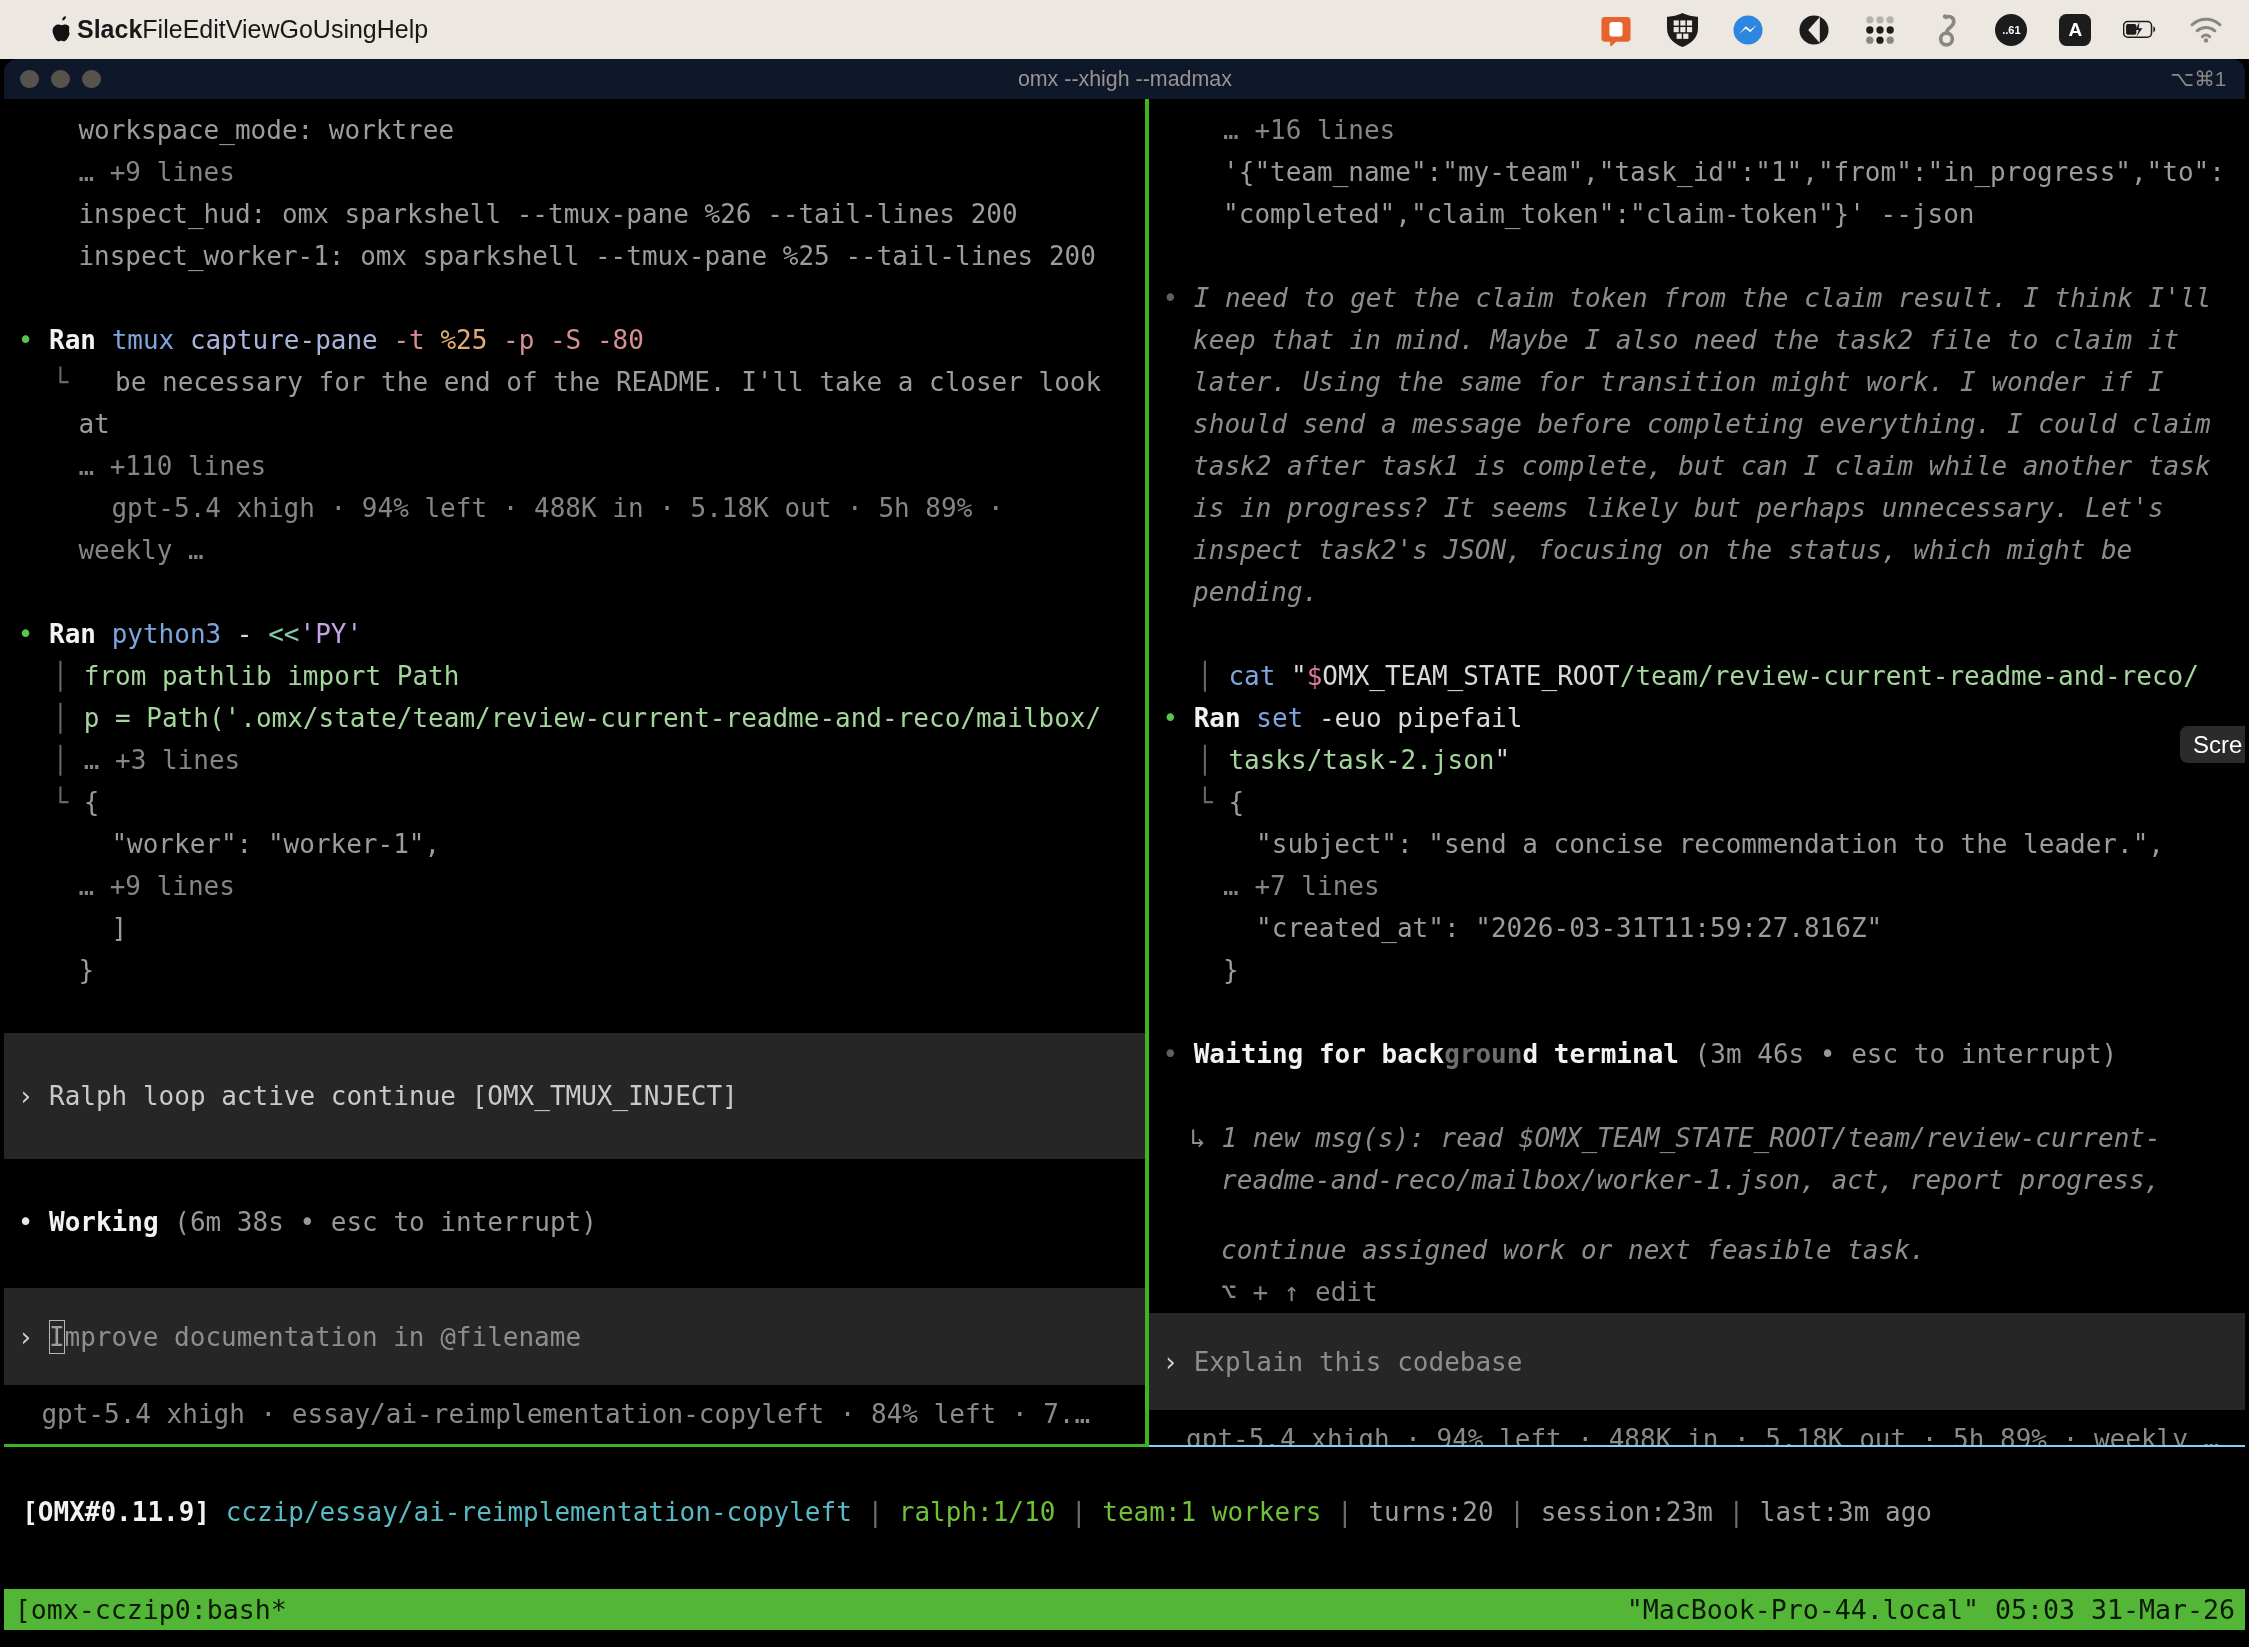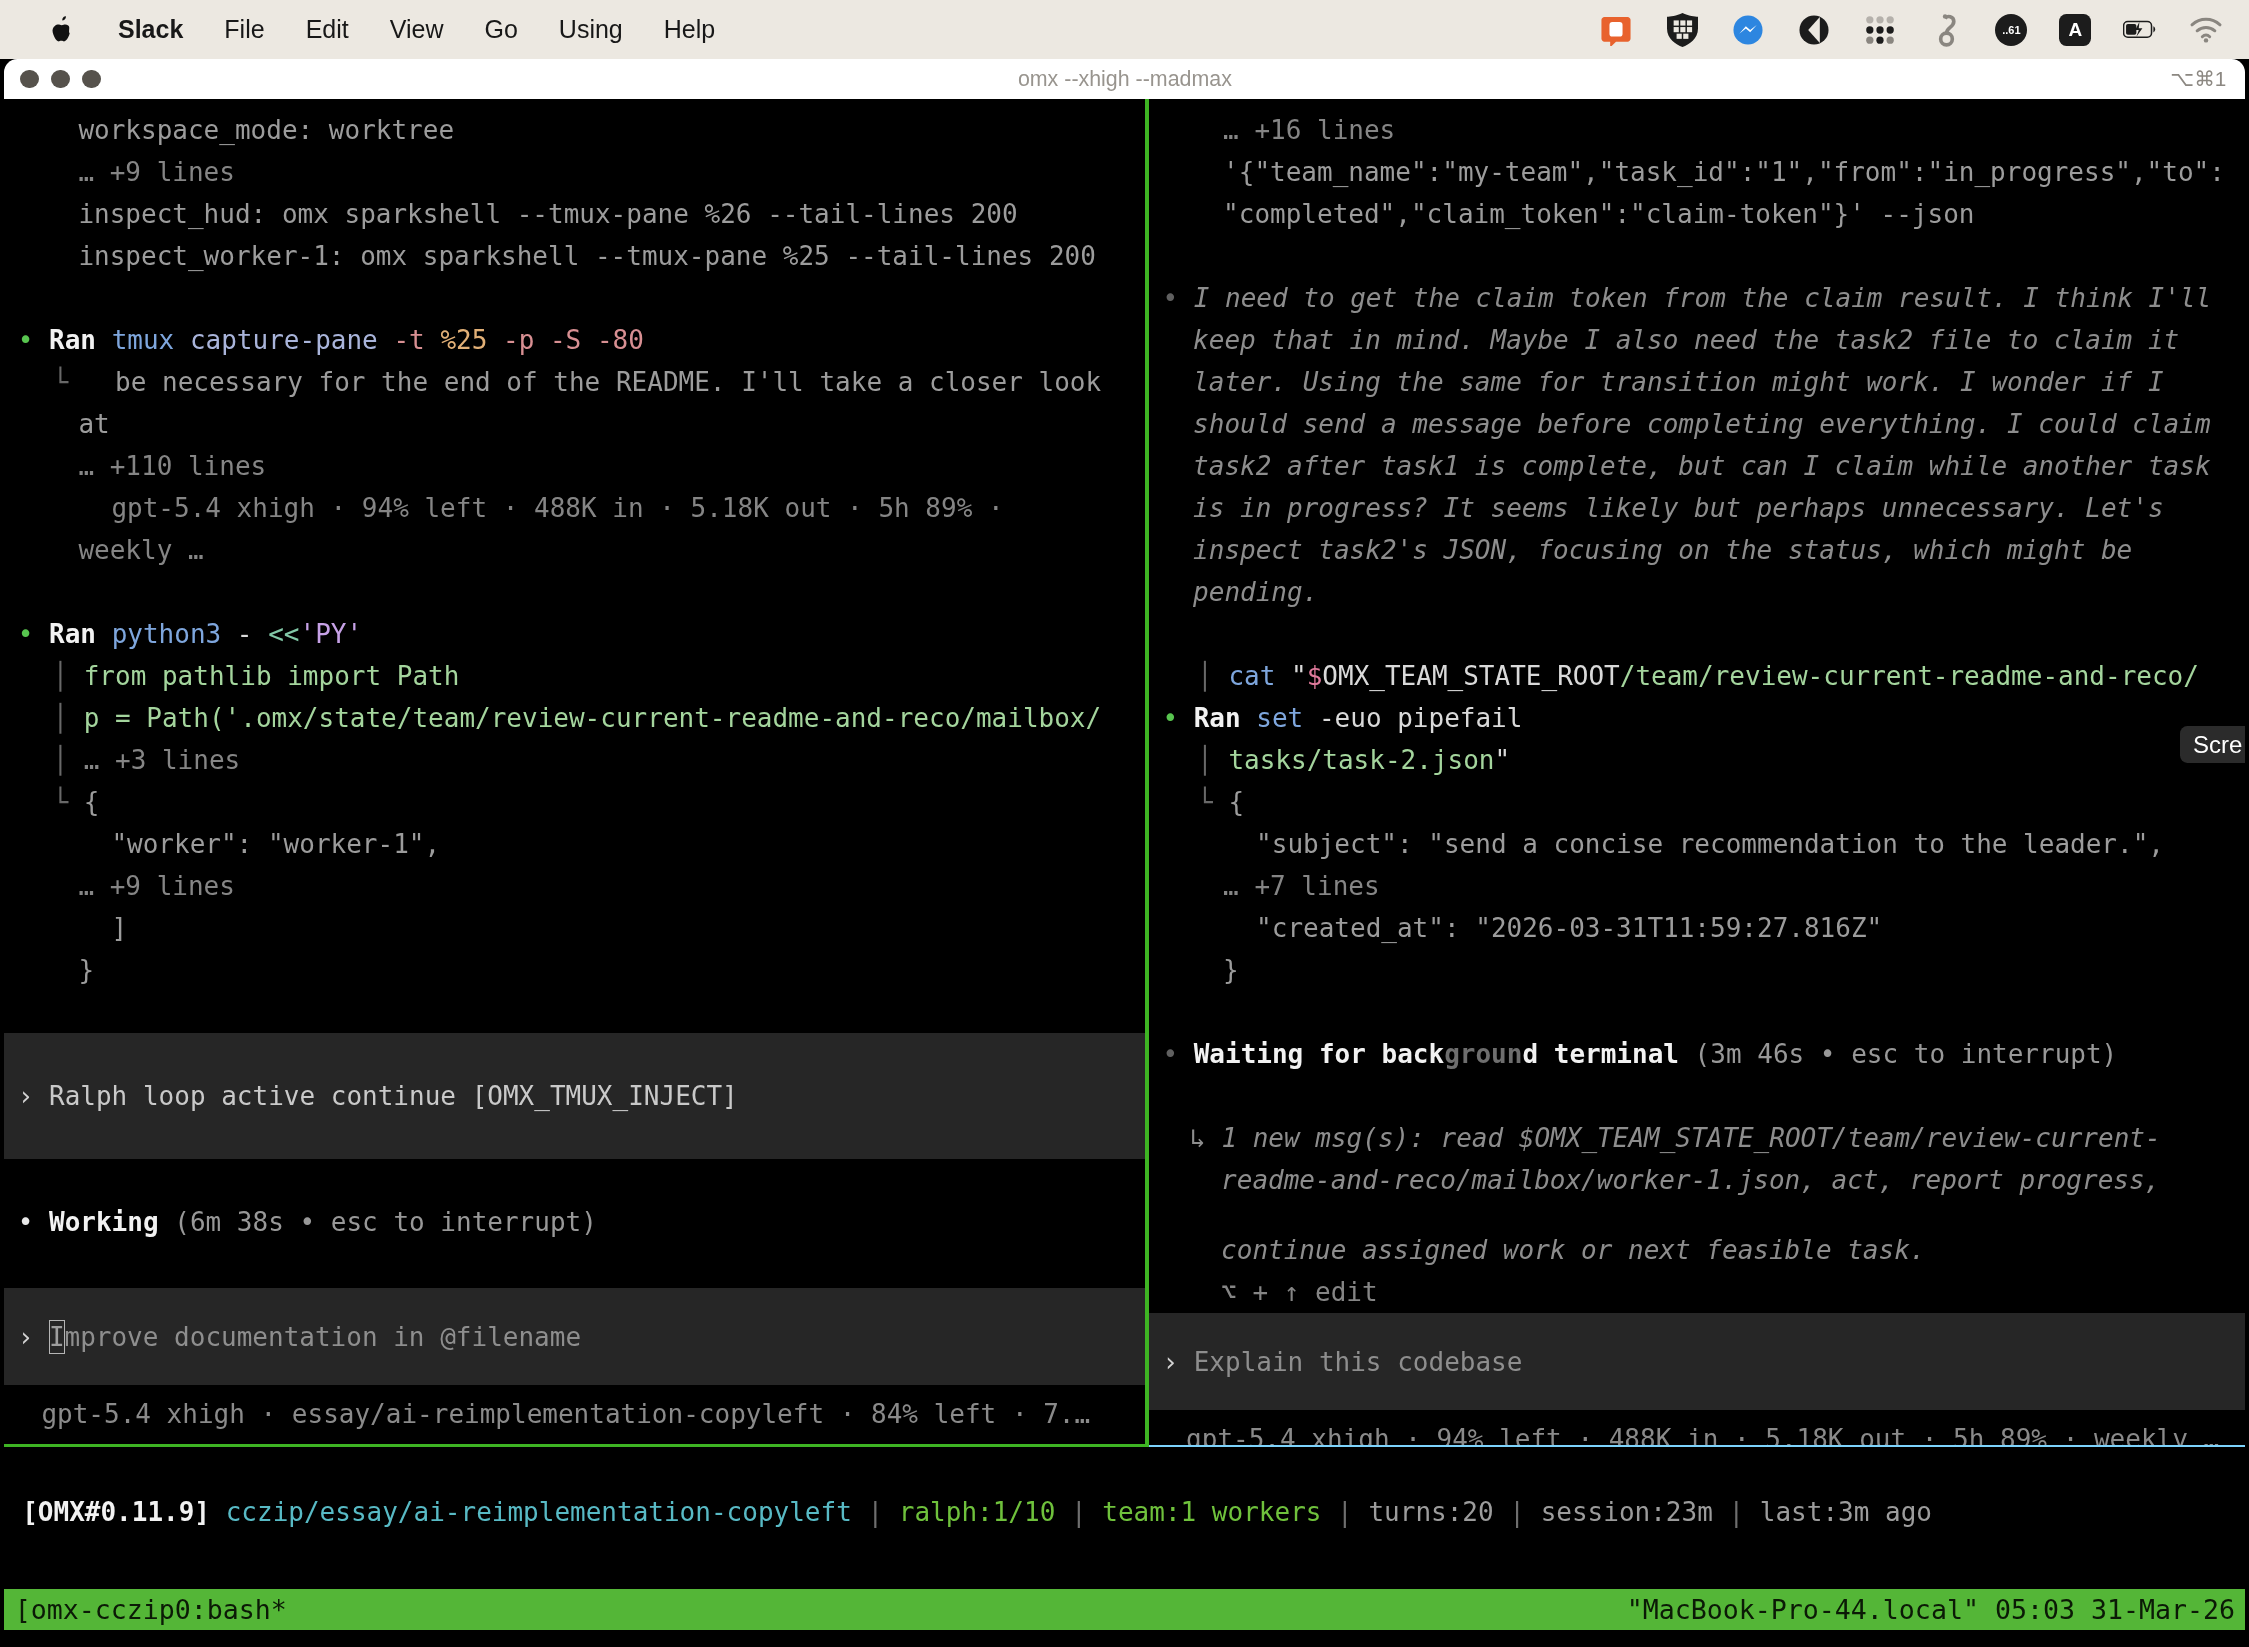--- a/index.html
+++ b/index.html
@@ -1,30 +1,30 @@
 <!DOCTYPE html>
 <html style="font-size:11.8px"><head>
 <meta charset="utf-8">
 <style>
   html,body{margin:0;padding:0;background:#000;}
   body{width:2250px;height:1648px;position:relative;overflow:hidden;font-family:"DejaVu Sans Mono",monospace;}
 
   
   .menubar{position:absolute;top:0;left:0;width:2250px;height:59px;background:#ece8e1;display:flex;align-items:center;font-family:"Liberation Sans",sans-serif;color:#181818;}
-  .menu-left{display:flex;align-items:center;gap:41px;padding-left:43px;font-size:25px;}
+  .menu-left{display:flex;align-items:center;padding-left:43px;font-size:25px;}
   .menu-app{font-weight:bold;}
   .menu-item{font-weight:400;}
   .menu-right{margin-left:auto;display:flex;align-items:center;gap:32px;padding-right:26.6px;}
   .mb-icon{width:34px;height:34px;display:flex;align-items:center;justify-content:center;}
   .badge-round{width:32px;height:32px;border-radius:50%;background:#1c1c1c;color:#fff;font-size:11px;display:flex;align-items:center;justify-content:center;font-weight:bold;}
   .badge-square{width:32px;height:32px;border-radius:7.4px;background:#1c1c1c;color:#fff;font-size:19px;display:flex;align-items:center;justify-content:center;font-weight:bold;}
 
   
   .window{position:absolute;top:59px;left:4.4px;width:2241px;height:1589px;background:#000;border-radius:13.3px 13.3px 0 0;overflow:hidden;}
-  .titlebar{height:40px;background:#ffffff;display:flex;align-items:center;position:relative;}
+  .titlebar{height:40px;background:#0f172a;display:flex;align-items:center;position:relative;}
   .traffic{display:flex;gap:12.5px;padding-left:16px;}
   .tl{width:18.5px;height:18.5px;border-radius:50%;background:#56524c;}
   .win-title{position:absolute;left:0;right:0;text-align:center;color:#98948e;font-size:21.4px;font-family:"Liberation Sans",sans-serif;}
   .win-shortcut{margin-left:auto;color:#8c8882;font-size:20.7px;padding-right:19px;font-family:"Liberation Sans",sans-serif;}
 
   
   .panes{position:absolute;top:40px;left:0;width:2241px;height:1348px;display:flex;}
   .pane{position:relative;overflow:hidden;display:flex;flex-direction:column;padding-top:10.3px;box-sizing:border-box;}
   .pane-left{width:1141px;flex:none;border-bottom:3px solid #3eb423;}
   .divider{width:3.7px;flex:none;background:#3eb423;}

